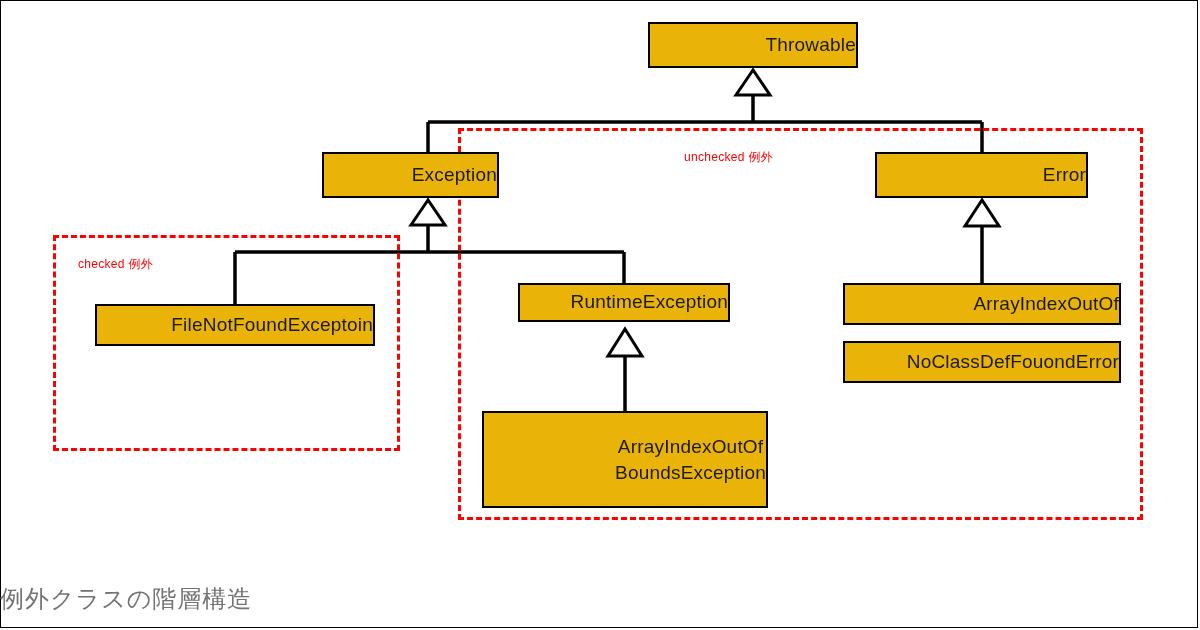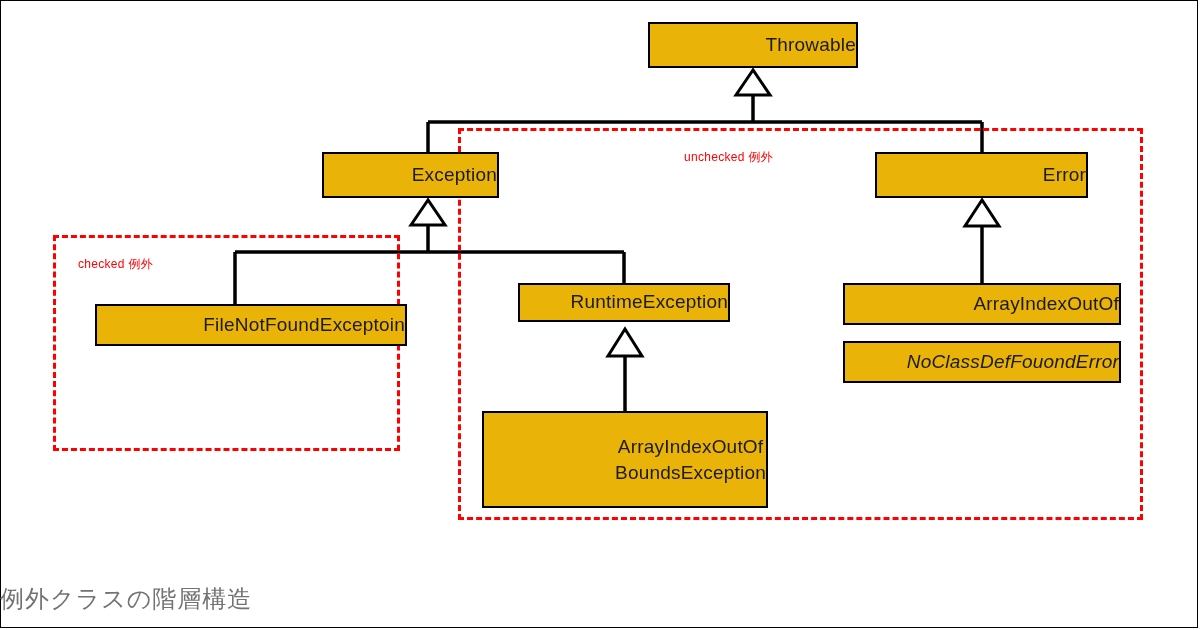--- a/index.html
+++ b/index.html
@@ -79,34 +79,34 @@
   </div>
 
   <div class="node" style="left:322px;top:152px;width:177px;height:46px;">
     <span>Exception</span>
   </div>
 
   <div class="node" style="left:875px;top:152px;width:213px;height:46px;">
     <span>Error</span>
   </div>
 
-  <div class="node" style="left:95px;top:304px;width:312px;height:42px;">
+  <div class="node" style="left:95px;top:304px;width:280px;height:42px;">
     <span>FileNotFoundExceptoin</span>
   </div>
 
 
   <div class="node" style="left:518px;top:283px;width:212px;height:39px;">
     <span>RuntimeException</span>
   </div>
 
   <div class="node" style="left:843px;top:283px;width:278px;height:42px;">
     <span>ArrayIndexOutOf</span>
   </div>
 
-  <div class="node" style="left:843px;top:341px;width:278px;height:42px;font-style:italic;">
+  <div class="node" style="left:843px;top:341px;width:278px;height:42px;">
     <span>NoClassDefFouondError</span>
   </div>
 
   <div class="node two-line" style="left:482px;top:411px;width:286px;height:97px;">
     <span style="white-space:pre-line;">ArrayIndexOutOf
 BoundsException</span>
   </div>
 
   <div class="caption" style="left:0;top:583px;">例外クラスの階層構造</div>
 

